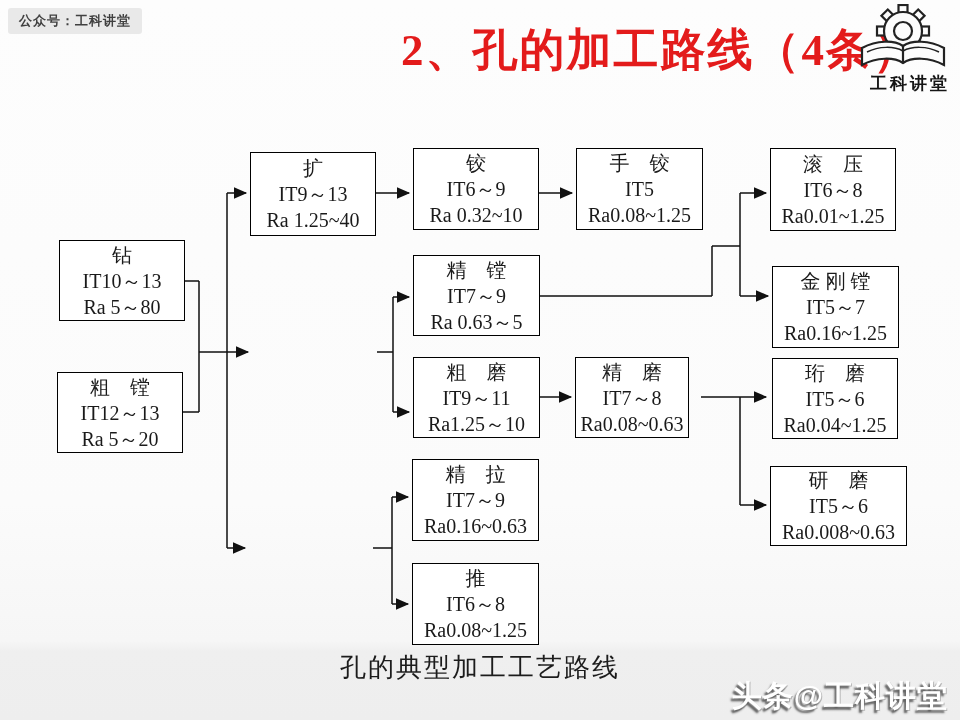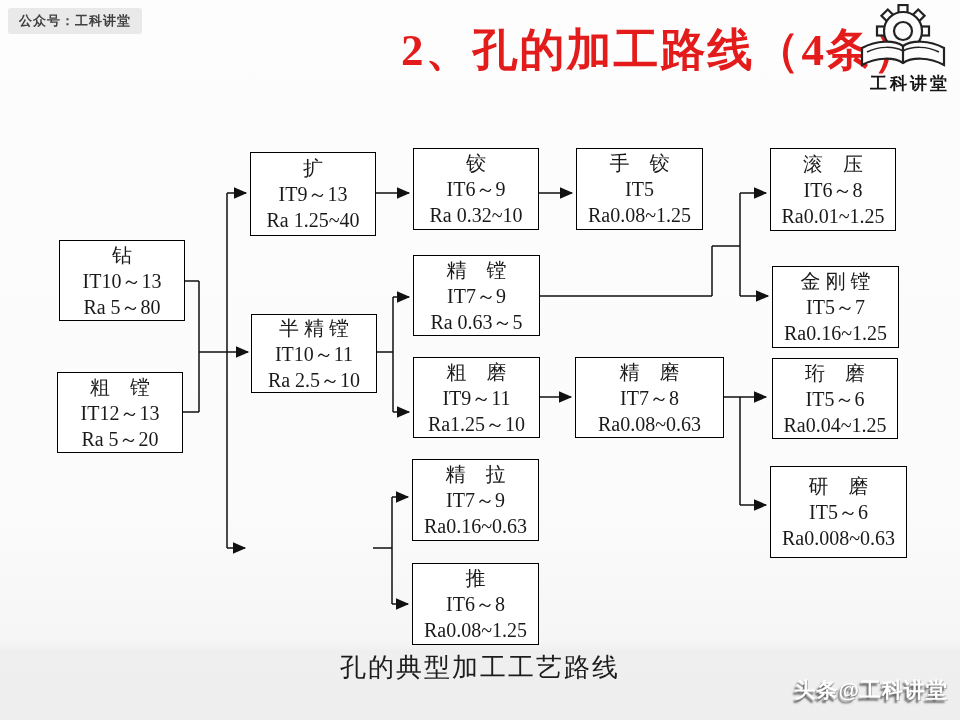--- a/index.html
+++ b/index.html
@@ -27,21 +27,21 @@
     display:flex;flex-direction:column;justify-content:center;align-items:center;
     font-size:20px;color:#1a1a1a;line-height:1.3;text-align:center;
   }
   .connectors{position:absolute;left:0;top:0;width:960px;height:720px;}
   .caption{
     position:absolute;left:0;top:650px;width:960px;text-align:center;
     font-size:26px;color:#1c1c1c;letter-spacing:2px;
   }
   .watermark{
     position:absolute;right:12px;top:676px;
-    font-family:"Liberation Sans",sans-serif;font-size:21px;font-weight:bold;color:#ffffff;
+    font-family:"Liberation Sans",sans-serif;font-size:30px;font-weight:bold;color:#ffffff;
     text-shadow:-2px 3px 2px rgba(90,90,90,0.95),1px 1px 0 rgba(150,150,150,0.6);
     letter-spacing:1px;
   }
 </style>
 </head>
 <body>
 
 <div class="slide">
 
   <div class="badge">公众号：工科讲堂</div>
@@ -111,25 +111,20 @@
     <div>IT12～13</div>
     <div>Ra 5～20</div>
   </div>
 
   <div class="fbox" style="left:250px;top:152px;width:126px;height:84px">
     <div>扩</div>
     <div>IT9～13</div>
     <div>Ra 1.25~40</div>
   </div>
 
-  <div class="fbox" style="left:251px;top:314px;width:126px;height:79px">
-    <div>半 精 镗</div>
-    <div>IT10～11</div>
-    <div>Ra 2.5～10</div>
-  </div>
 
   <div class="fbox" style="left:413px;top:148px;width:126px;height:82px">
     <div>铰</div>
     <div>IT6～9</div>
     <div>Ra 0.32~10</div>
   </div>
 
   <div class="fbox" style="left:576px;top:148px;width:127px;height:82px">
     <div>手　铰</div>
     <div>IT5</div>
@@ -153,33 +148,33 @@
     <div>IT7～9</div>
     <div>Ra 0.63～5</div>
   </div>
 
   <div class="fbox" style="left:413px;top:357px;width:127px;height:81px">
     <div>粗　磨</div>
     <div>IT9～11</div>
     <div>Ra1.25～10</div>
   </div>
 
-  <div class="fbox" style="left:575px;top:357px;width:149px;height:81px">
+  <div class="fbox" style="left:575px;top:357px;width:114px;height:81px">
     <div>精　磨</div>
     <div>IT7～8</div>
     <div>Ra0.08~0.63</div>
   </div>
 
   <div class="fbox" style="left:772px;top:358px;width:126px;height:81px">
     <div>珩　磨</div>
     <div>IT5～6</div>
     <div>Ra0.04~1.25</div>
   </div>
 
-  <div class="fbox" style="left:770px;top:466px;width:137px;height:92px">
+  <div class="fbox" style="left:770px;top:466px;width:137px;height:80px">
     <div>研　磨</div>
     <div>IT5～6</div>
     <div>Ra0.008~0.63</div>
   </div>
 
 
   <div class="fbox" style="left:412px;top:459px;width:127px;height:82px">
     <div>精　拉</div>
     <div>IT7～9</div>
     <div>Ra0.16~0.63</div>

